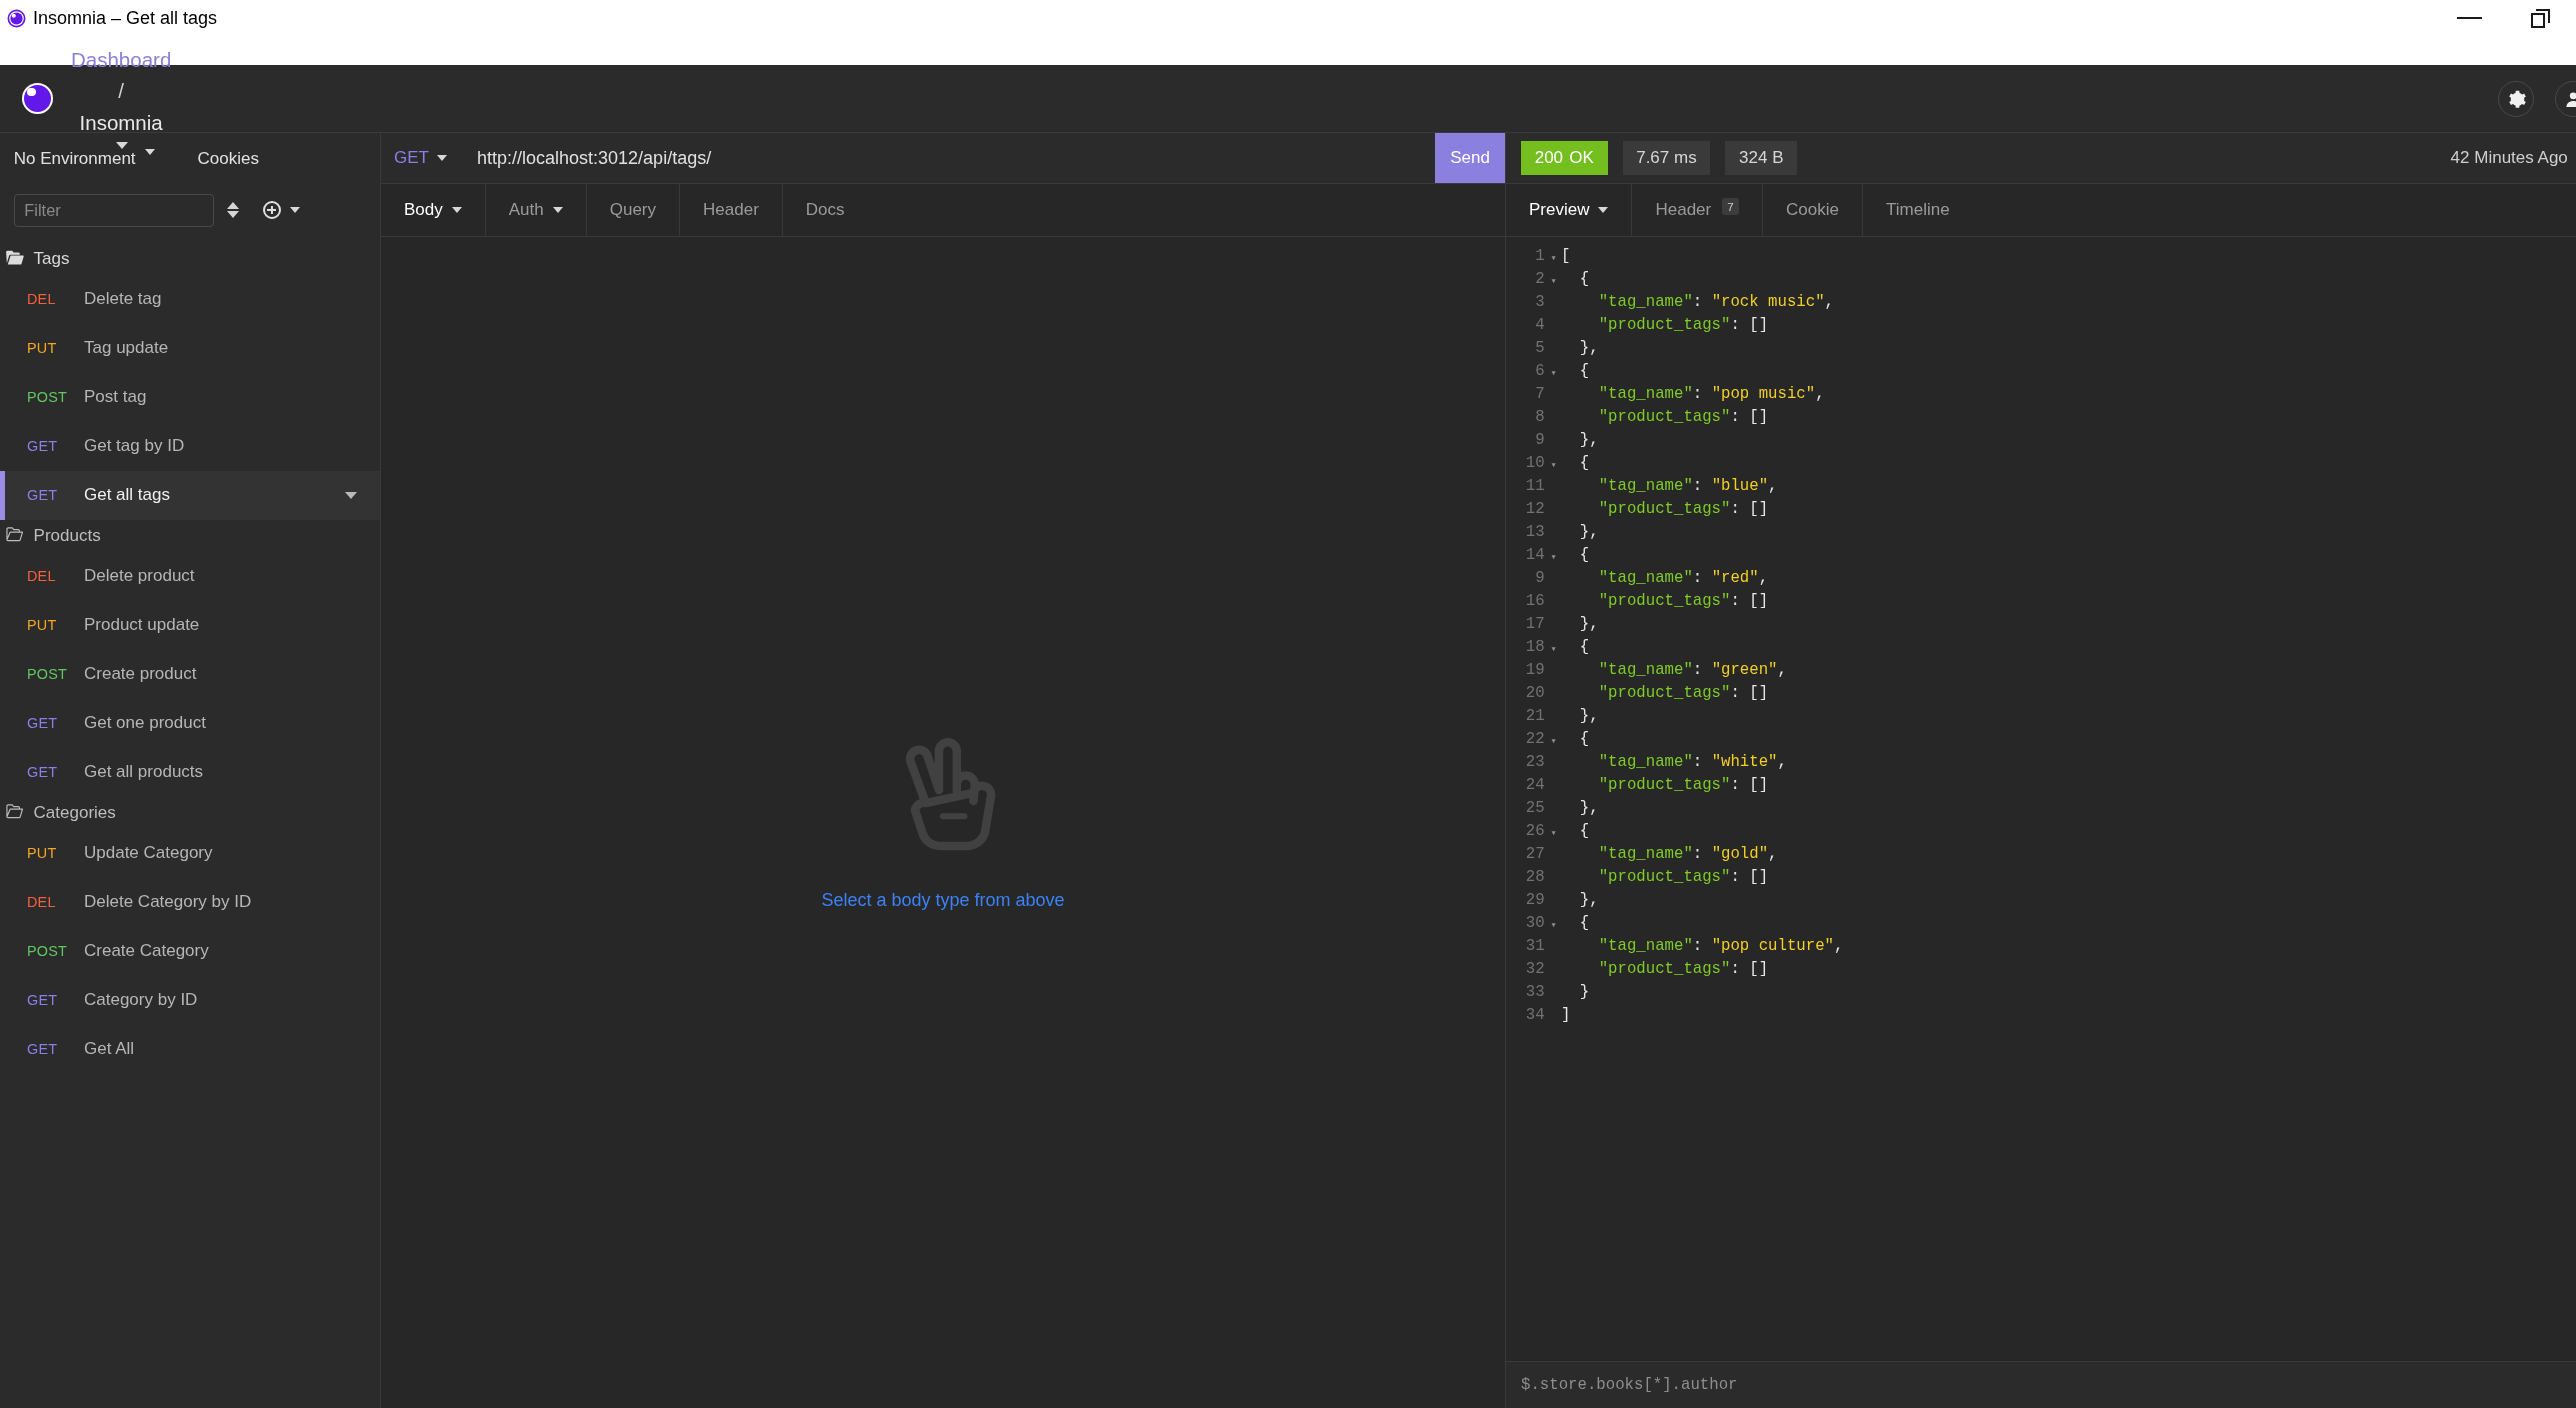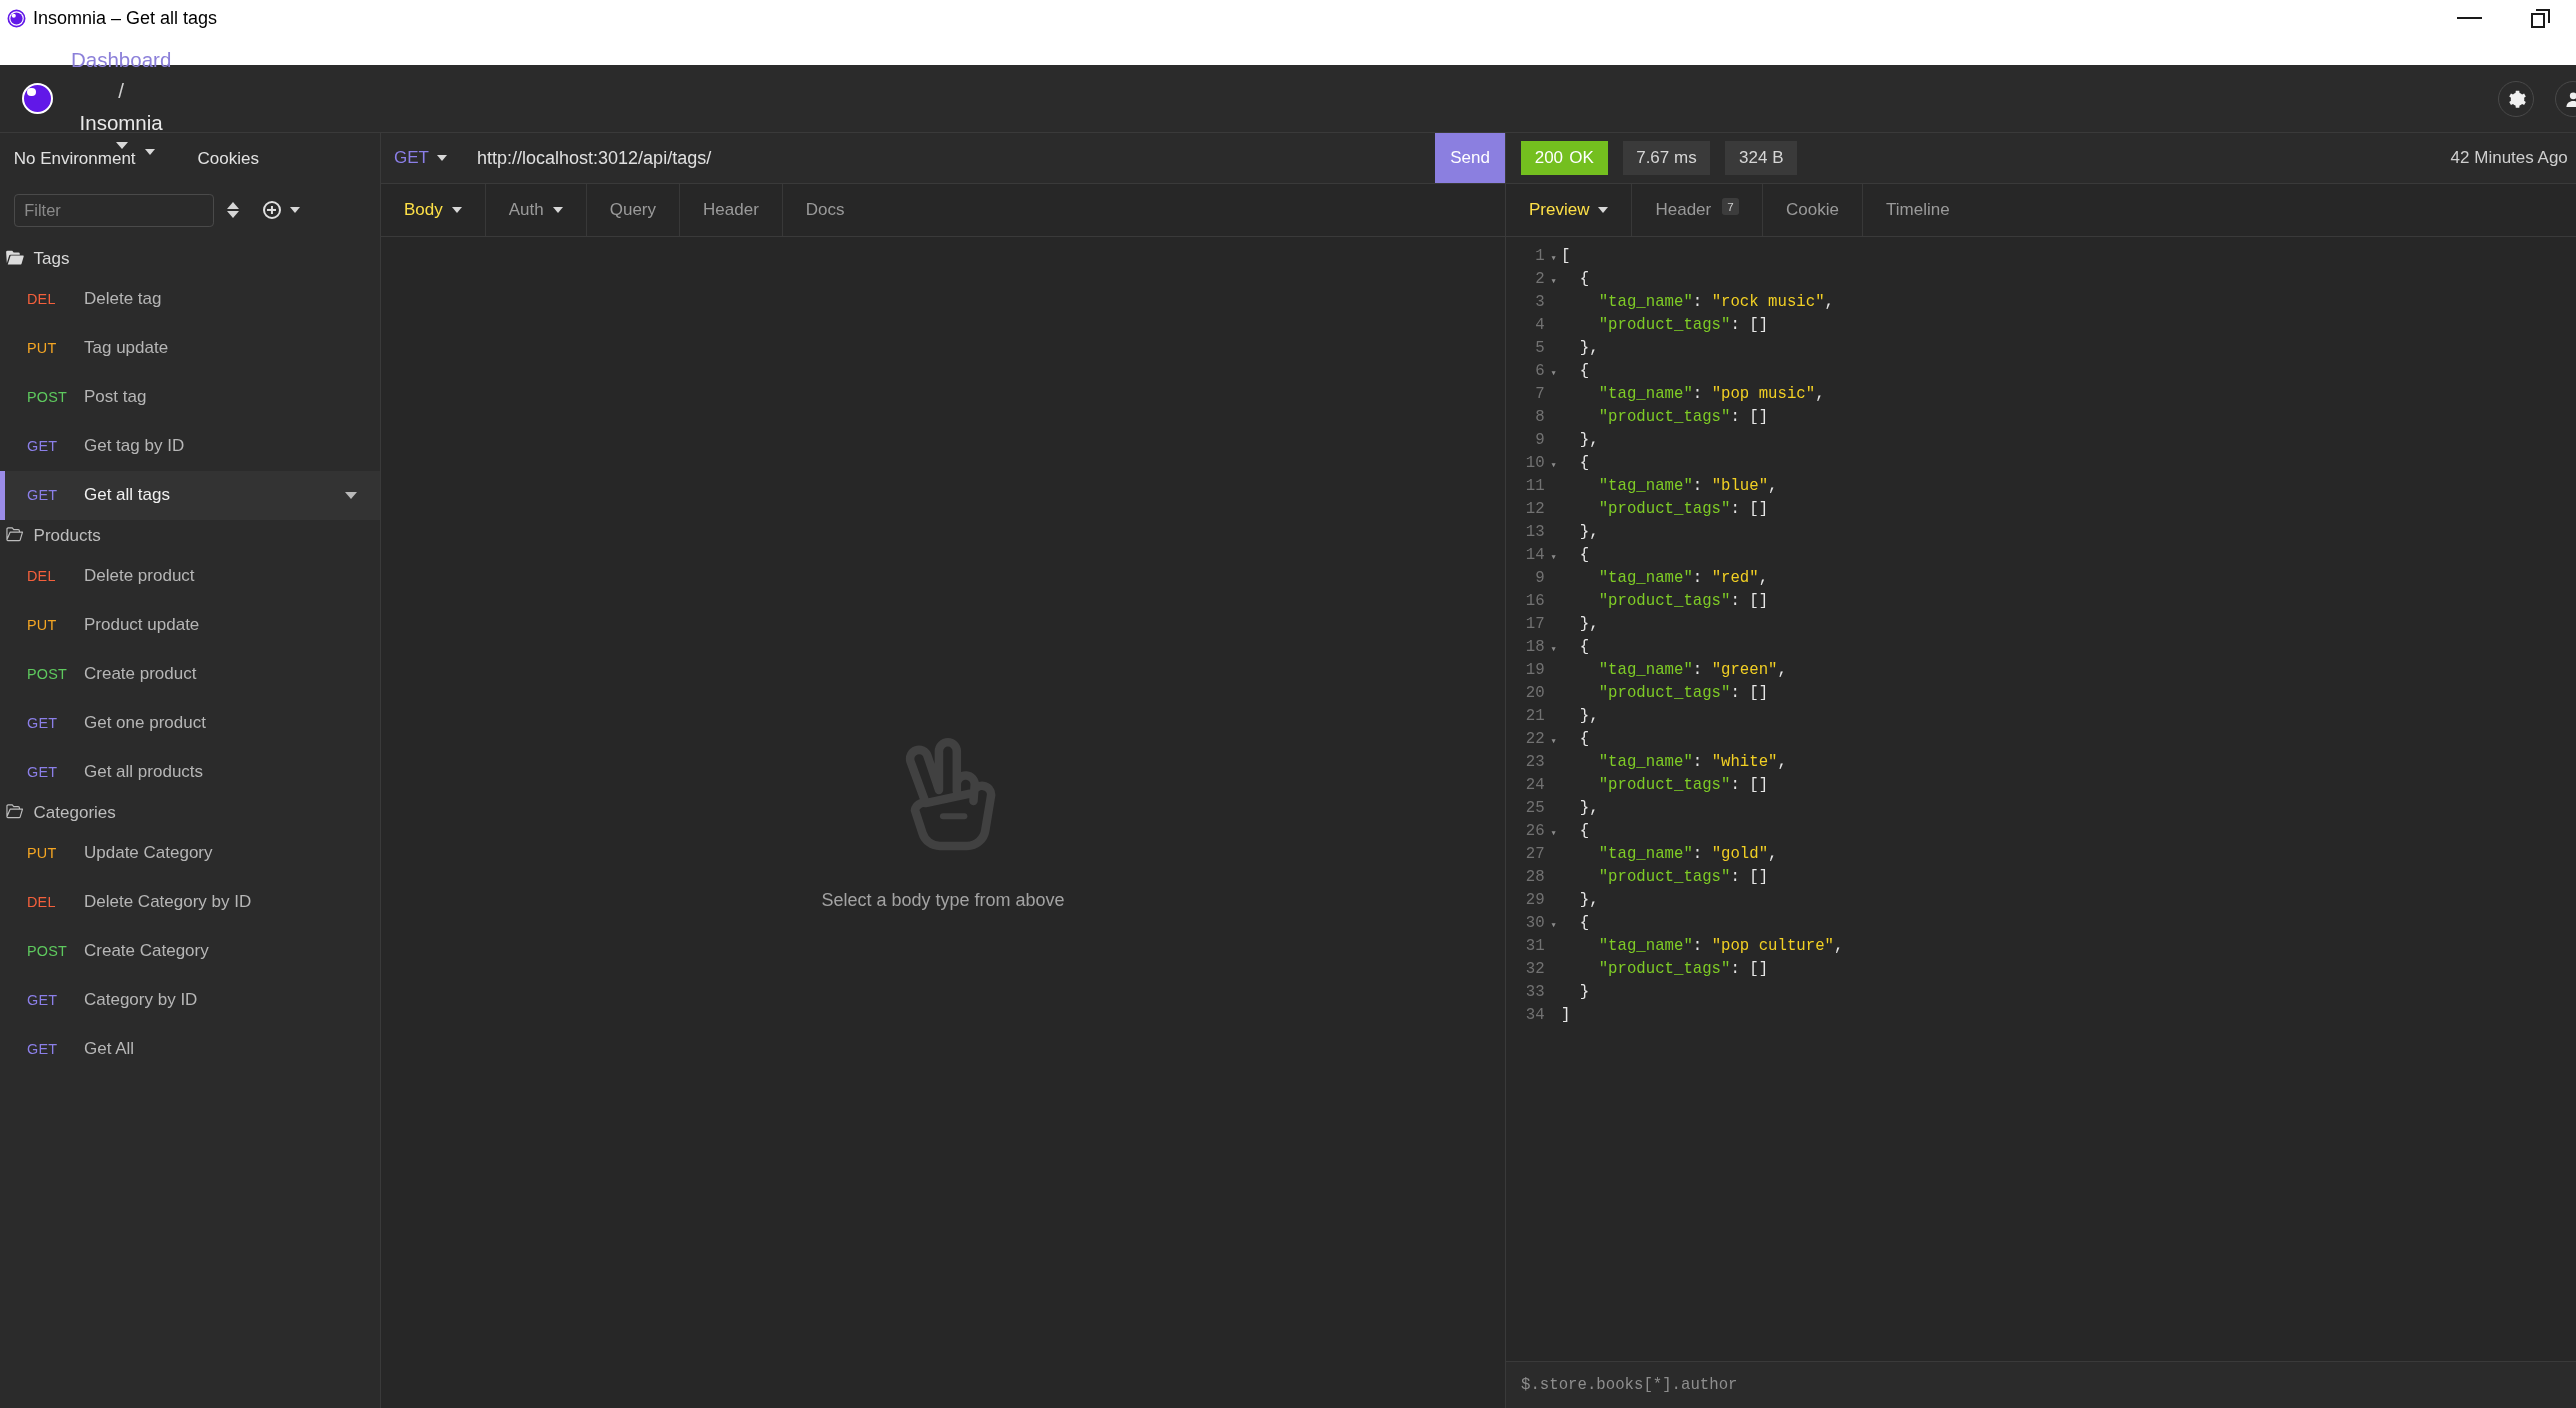--- a/index.html
+++ b/index.html
@@ -105,25 +105,25 @@
     width: 70px; background: #8b7fe0; color: #ffffff; font-size: 17px;
     display: flex; align-items: center; justify-content: center; cursor: pointer;
   }
   .tabsrow { height: 53px; display: flex; align-items: stretch; background: #272727; border-bottom: 0.7px solid #3a3a3a; }
   .tab {
     display: flex; align-items: center; justify-content: center; gap: 9px;
     padding: 0 23px; font-size: 17px; color: #9a9a9a;
     border-right: 0.7px solid #383838; white-space: nowrap;
   }
   .tab.first { border-right: 0.7px solid #383838; min-width: 66px; }
-  .tab.active { color: #fde047; }
+  .tab.active { color: #ffffff; }
   .tab.noborder { border-right: none; }
   .reqbody { flex: 1; display: flex; flex-direction: column; align-items: center; justify-content: center; gap: 24.6px; }
   .hand-wrap { opacity: 1; }
-  .empty-text { font-size: 18px; color: #a3a3a3; }
+  .empty-text { font-size: 18px; color: #3b82f6; }
 
   
   .respane { flex: 1; background: #272727; display: flex; flex-direction: column; }
   .statusbar { height: 51px; background: #2b2b2b; border-bottom: 0.7px solid #3a3a3a; display: flex; align-items: center; padding: 0 15px; gap: 15px; position: relative; }
   .status-pill { background: #74bf1f; color: #ffffff; font-size: 17px; height: 34px; display: flex; align-items: center; padding: 0 13.7px; gap: 6.2px; }
   .status-pill b { font-weight: normal; }
   .meta-pill { background: #3a3a3a; color: #d6d6d6; font-size: 17px; height: 34px; display: flex; align-items: center; padding: 0 13.7px; }
   .ago { position: absolute; right: 8.2px; font-size: 17px; color: #cfcfcf; white-space: nowrap; }
 
   .codewrap { flex: 1; overflow: hidden; padding-top: 9.6px; position: relative; }

